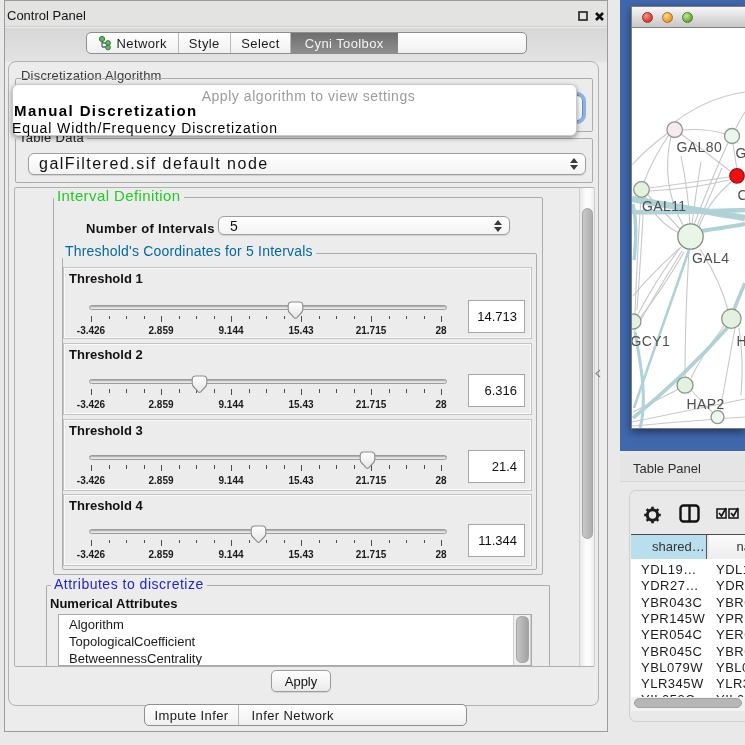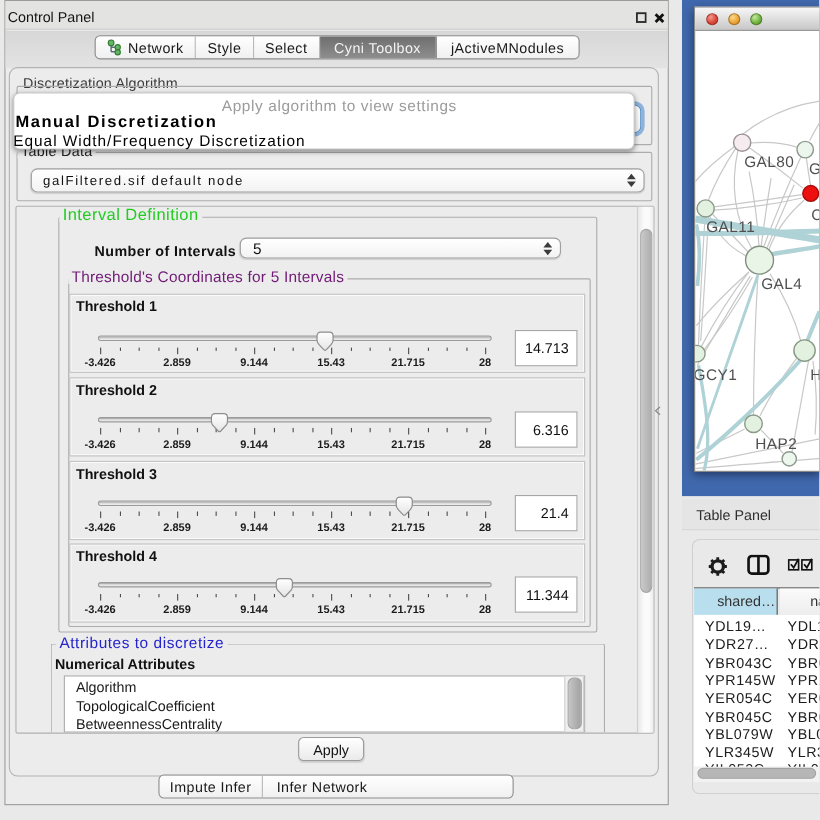--- a/index.html
+++ b/index.html
@@ -67,33 +67,32 @@
  <div class="seg" style="left:81px;top:31px;width:441px">
    <div class="s" style="width:91.5px"><svg width="15" height="16" viewBox="0 0 15 16" style="margin-right:4px">
             <path d="M4 5 L4 12 M4 8 L9 8 M4 12 L9 12" stroke="#5a6b7a" stroke-width="1.3" fill="none"></path>
             <circle cx="4" cy="4" r="2.6" fill="#66b366" stroke="#2e7d32" stroke-width="1"></circle>
             <circle cx="10" cy="8" r="2.4" fill="#66b366" stroke="#2e7d32" stroke-width="1"></circle>
             <circle cx="10" cy="12.5" r="2.4" fill="#66b366" stroke="#2e7d32" stroke-width="1"></circle>
           </svg>Network</div>
    <div class="s" style="width:52.5px">Style</div>
    <div class="s" style="width:60px">Select</div>
    <div class="s dark" style="width:106.5px">Cyni Toolbox</div>
-   <div class="s" style="width:129.5px">jActiveMNodules</div>
  </div>
 
  <div id="content"></div>
 
  <div class="abs" style="left:16px;top:67px;font-size:13px;letter-spacing:0.2px;color:#3a3a3a">Discretization Algorithm</div>
  <div class="gbox" style="left:10px;top:77px;width:578px;height:54px"></div>
  <div class="combo" style="left:25px;top:94px;width:553px;height:26px;border:1px solid #5590c8;box-shadow:0 0 0 3px rgba(110,160,215,0.75)"></div>
 
  <div class="gbox" style="left:10px;top:137px;width:578px;height:45px"></div>
  <div class="gtitle" style="left:11px;top:130px;color:#222;font-size:13px;letter-spacing:0.3px">Table Data</div>
  <div class="combo" style="left:23px;top:152px;width:558px;height:22px">
-        <span class="ctext" style="left:10px;font-size:12px;letter-spacing:1.5px">galFiltered.sif default node</span>
+        <span class="ctext" style="left:10px;font-size:16px;letter-spacing:1.5px">galFiltered.sif default node</span>
    <svg class="carr" style="right:5px" viewBox="0 0 12 14">
           <path d="M6 1 L10 6 L2 6 Z" fill="#3c3c3c"></path>
           <path d="M6 13 L10 8 L2 8 Z" fill="#3c3c3c"></path>
         </svg>
  </div>
 
  <div class="gbox" style="left:9px;top:186px;width:581px;height:480px;border-color:#b0b0b0"></div>
  <div class="sbtrack" style="left:574px;top:187px;width:16px;height:478px"></div>
  <div class="sbthumb" style="left:577px;top:207px;width:11px;height:331px"></div>
 </div>
@@ -105,21 +104,21 @@
  <div class="blab" style="left:86px;top:221px;letter-spacing:0.35px">Number of Intervals</div>
  <div class="combo" style="left:218px;top:216px;width:292px;height:19px">
         <span class="ctext" style="left:11px;font-size:14px">5</span>
    <svg class="carr" style="right:5px" viewBox="0 0 12 14">
           <path d="M6 1 L10 6 L2 6 Z" fill="#3c3c3c"></path>
           <path d="M6 13 L10 8 L2 8 Z" fill="#3c3c3c"></path>
         </svg>
  </div>
 
  <div class="gbox" style="left:62px;top:253px;width:475px;height:317px"></div>
- <div class="gtitle" style="left:62px;top:245px;color:#701a75;letter-spacing:0.2px">Threshold's Coordinates for 5 Intervals</div>
+ <div class="gtitle" style="left:62px;top:245px;color:#0369a1;letter-spacing:0.2px">Threshold's Coordinates for 5 Intervals</div>
 <div class="tpanel" style="left:63px;top:267px;width:469px;height:72px"></div>
 <div class="blab" style="left:69px;top:271px">Threshold 1</div>
 <div class="track" style="left:89px;top:305.0px"></div>
 <div class="tick" style="left:91.0px;top:315.5px;height:6px"></div>
 <div class="tick" style="left:108.5px;top:315.5px;height:3.5px"></div>
 <div class="tick" style="left:126.0px;top:315.5px;height:3.5px"></div>
 <div class="tick" style="left:143.5px;top:315.5px;height:3.5px"></div>
 <div class="tick" style="left:161.0px;top:315.5px;height:6px"></div>
 <div class="tick" style="left:178.5px;top:315.5px;height:3.5px"></div>
 <div class="tick" style="left:196.0px;top:315.5px;height:3.5px"></div>

